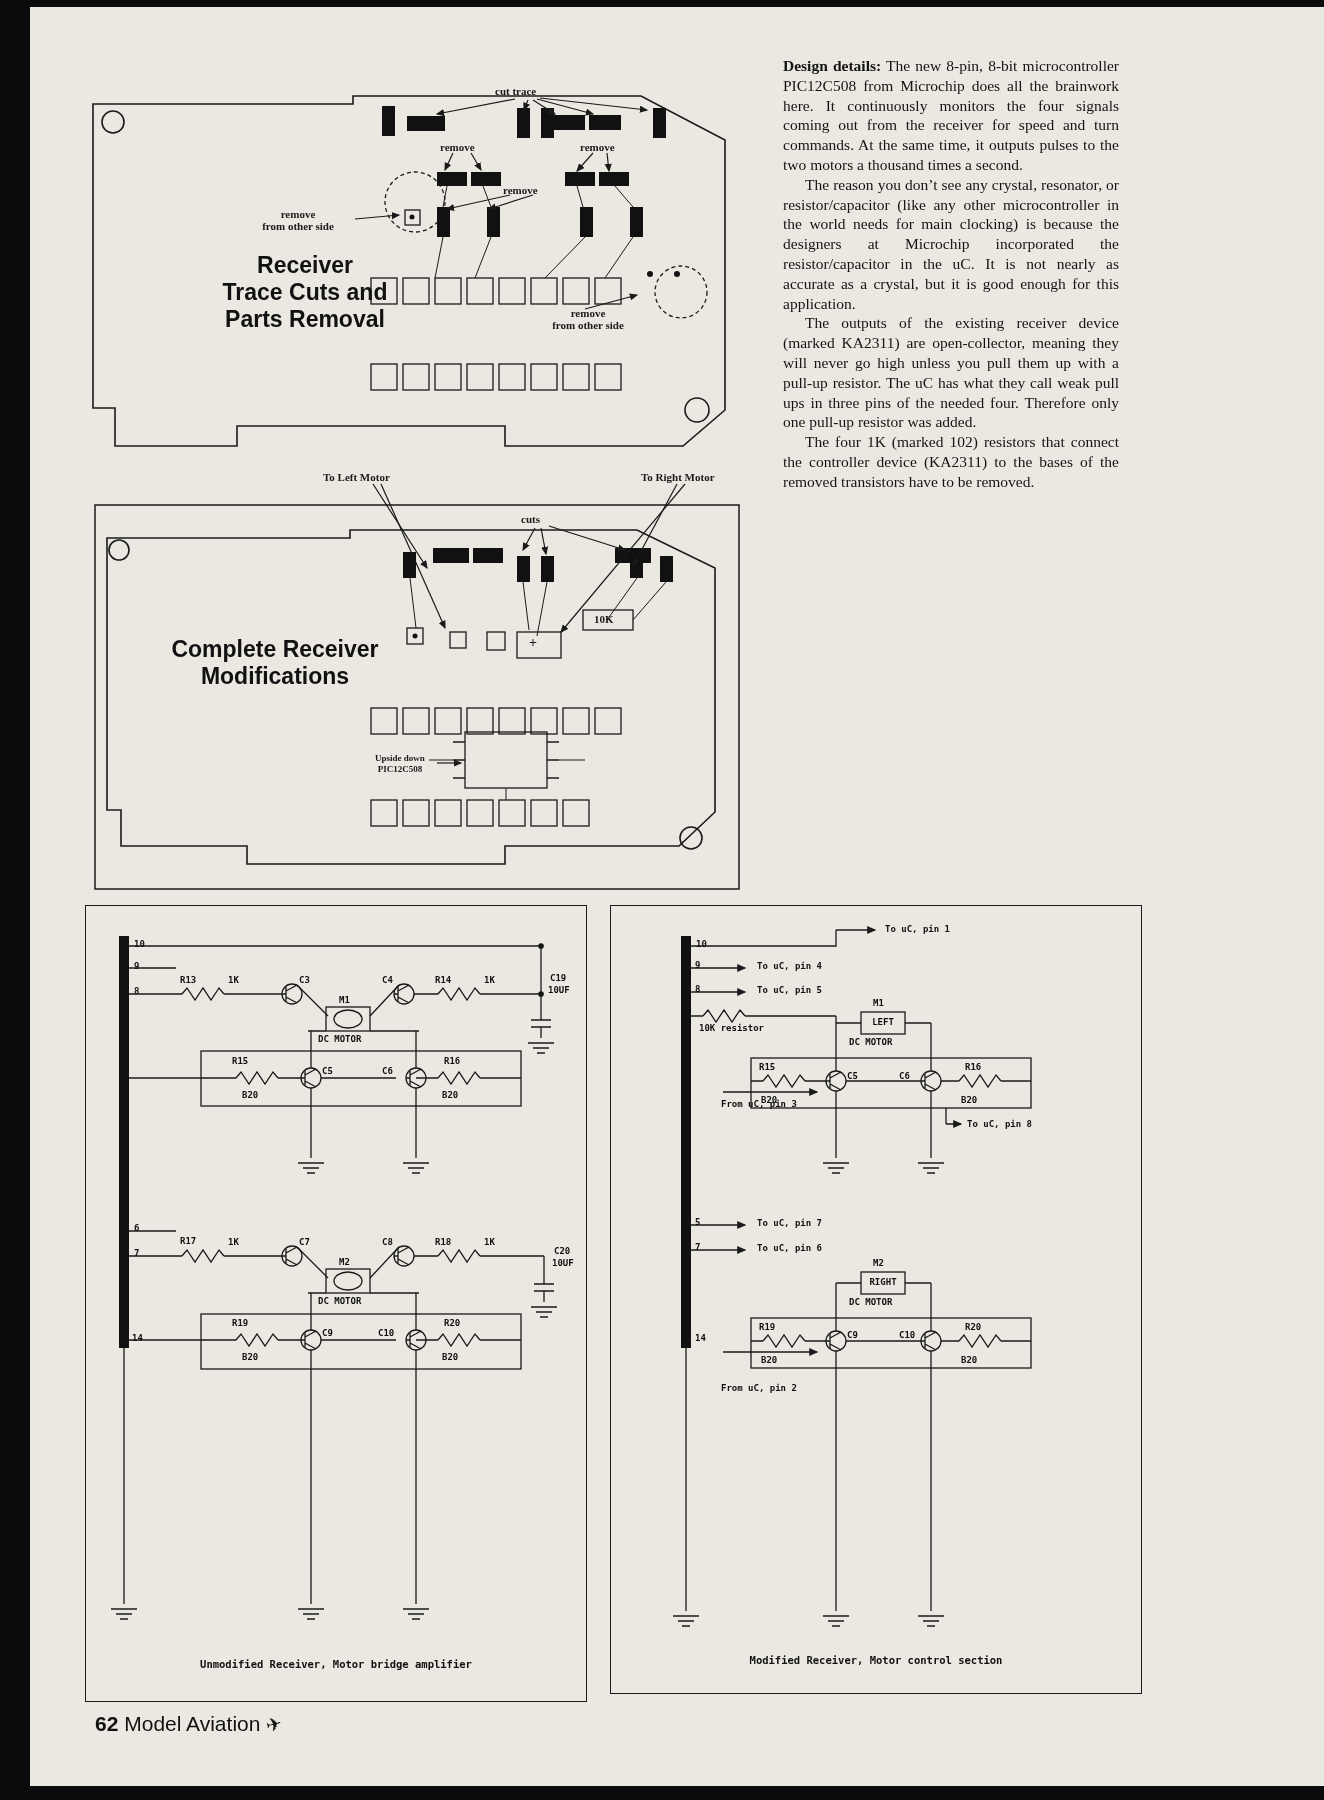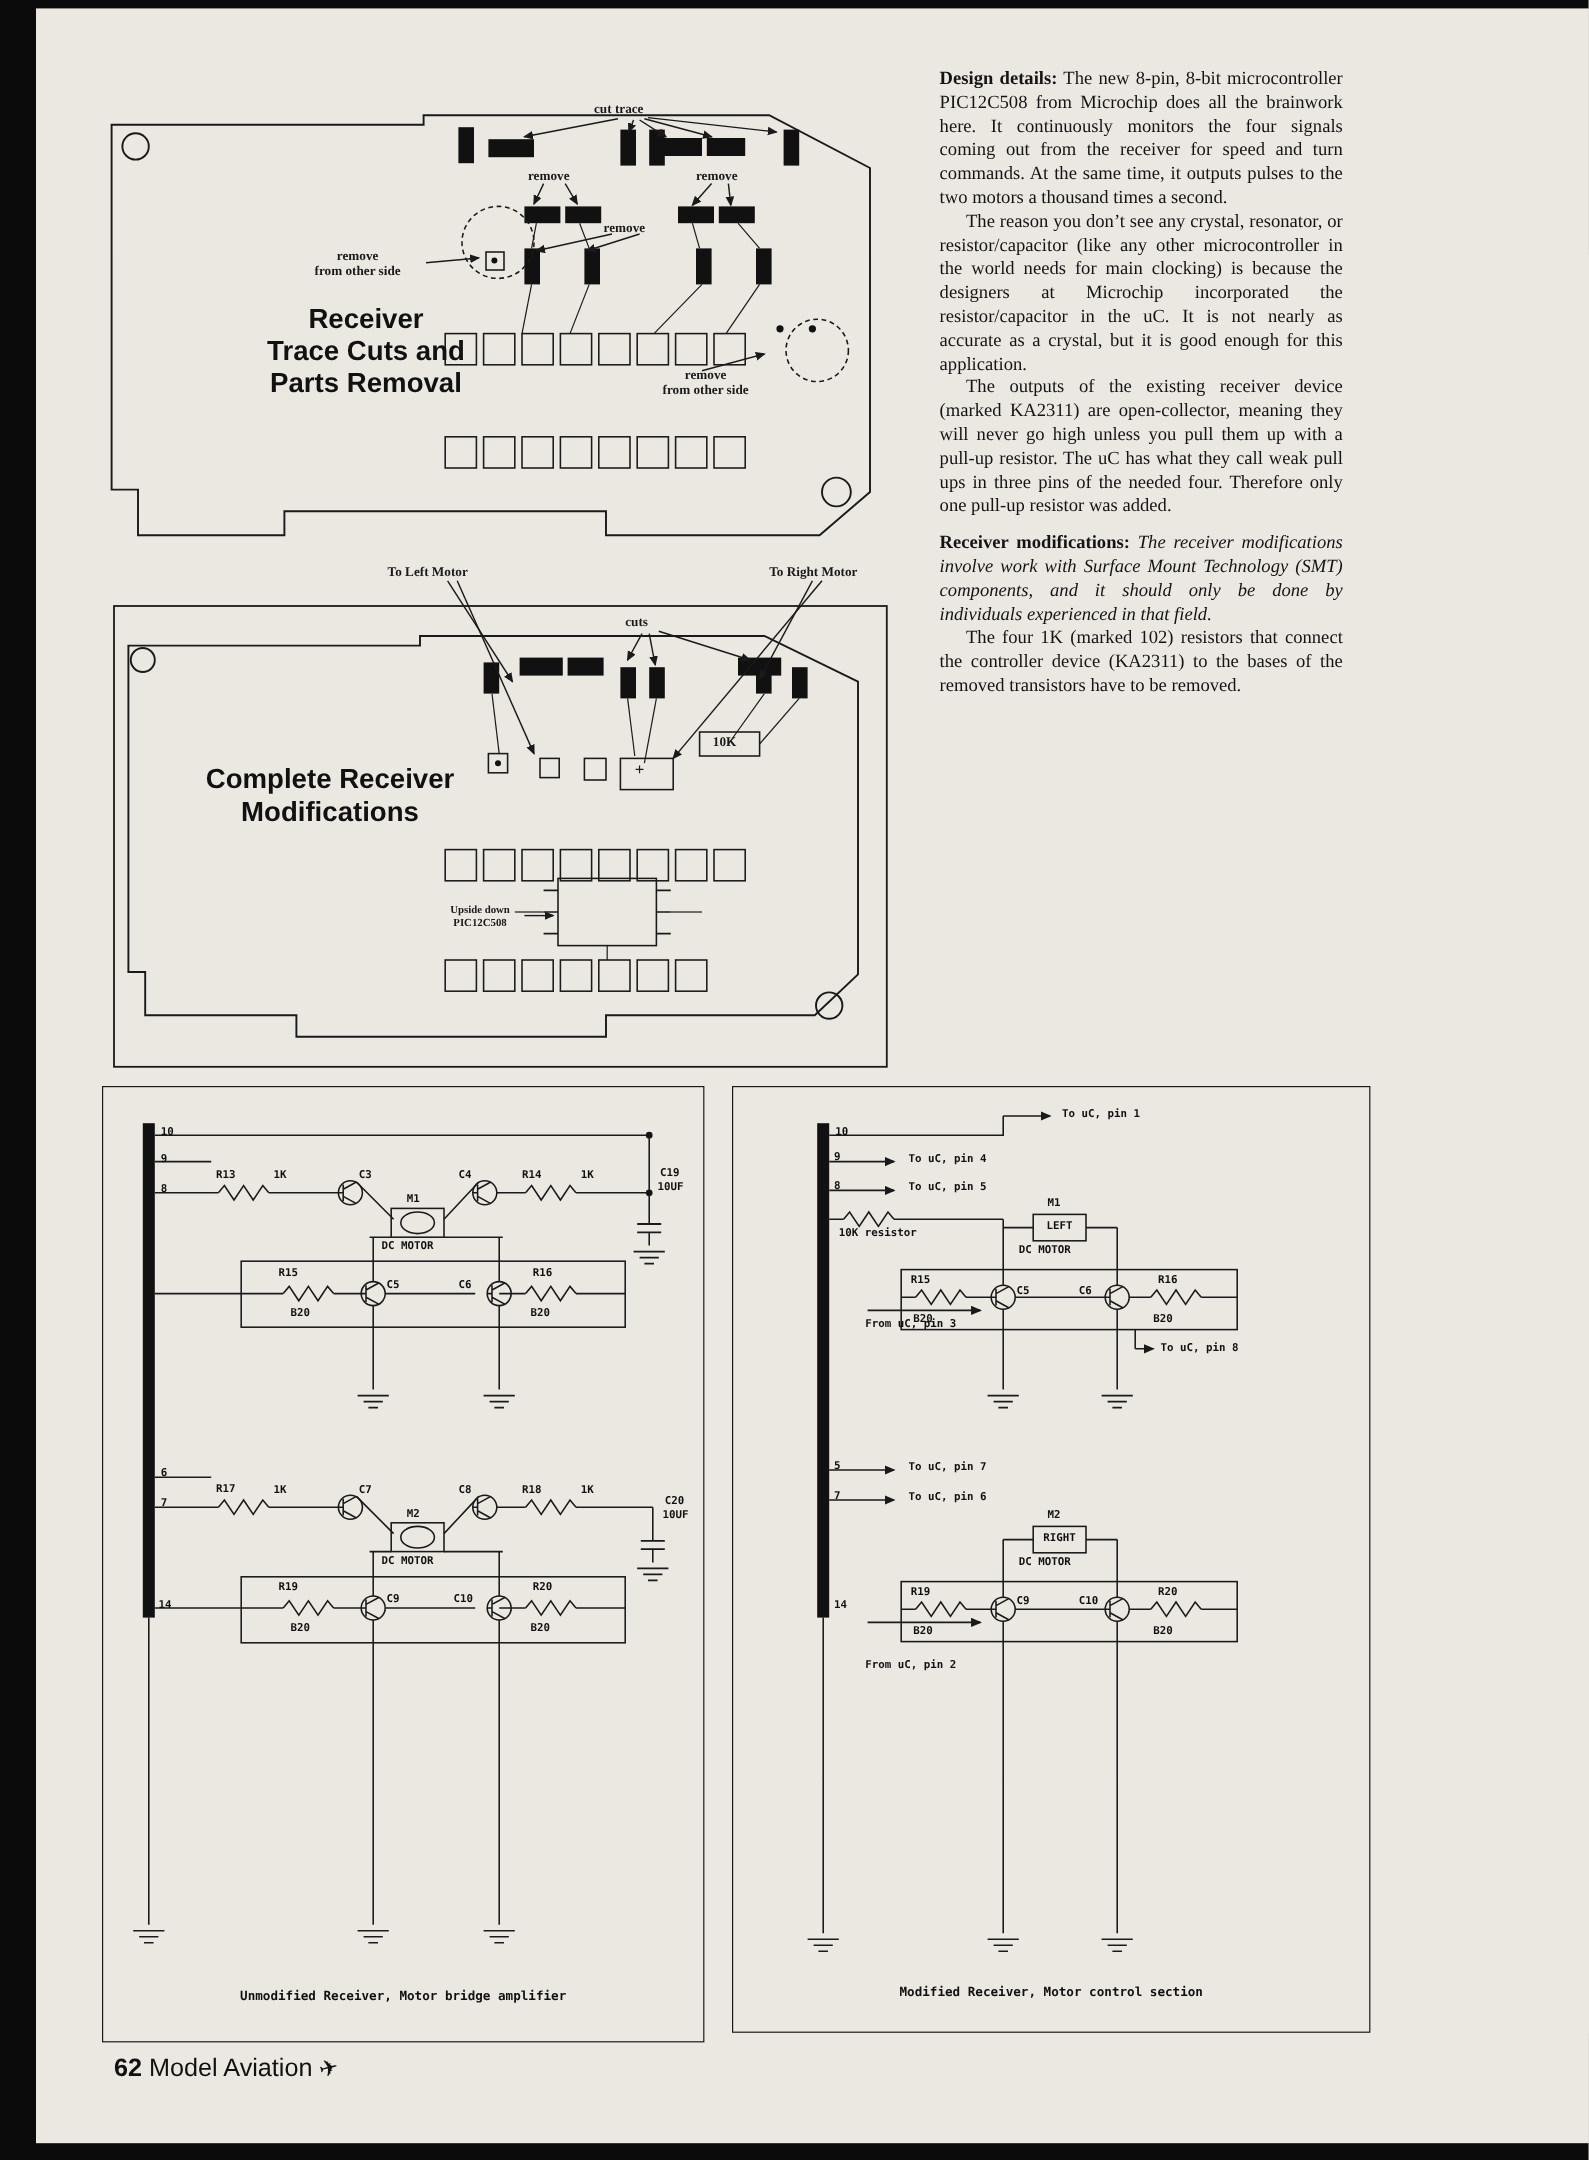--- a/index.html
+++ b/index.html
@@ -217,21 +217,20 @@
     <div class="figtitle" style="left:55px;top:166px;width:270px;">
       <div>Complete Receiver</div>
       <div>Modifications</div>
     </div>
   </div>
 
   <div class="article">
     <p class="lead"><b>Design details:</b><span> The new 8-pin, 8-bit microcontroller PIC12C508 from Microchip does all the brainwork here. It continuously monitors the four signals coming out from the receiver for speed and turn commands. At the same time, it outputs pulses to the two motors a thousand times a second.</span></p>
     <p>The reason you don’t see any crystal, resonator, or resistor/capacitor (like any other microcontroller in the world needs for main clocking) is because the designers at Microchip incorporated the resistor/capacitor in the uC. It is not nearly as accurate as a crystal, but it is good enough for this application.</p>
     <p>The outputs of the existing receiver device (marked KA2311) are open-collector, meaning they will never go high unless you pull them up with a pull-up resistor. The uC has what they call weak pull ups in three pins of the needed four. Therefore only one pull-up resistor was added.</p>
-    <p class="lead gap"><b>Receiver modifications:</b><i> The receiver modifications involve work with Surface Mount Technology (SMT) components, and it should only be done by  individuals experienced in that field.</i></p>
     <p>The four 1K (marked 102) resistors that connect the controller device (KA2311) to the bases of the removed transistors have to be removed.</p>
   </div>
 
   <div class="schbox" style="left:85px;top:905px;width:500px;height:795px;">
     <svg width="500" height="795" viewBox="0 0 500 795">
       <defs>
         <g id="zz1" stroke="#1a1a1a" fill="none" stroke-width="1.3">
             <polyline points="0,0 5,-6 13,6 21,-6 29,6 37,-6 42,0"></polyline>
           </g>
         <g id="tr1" stroke="#1a1a1a" fill="none" stroke-width="1.3">

